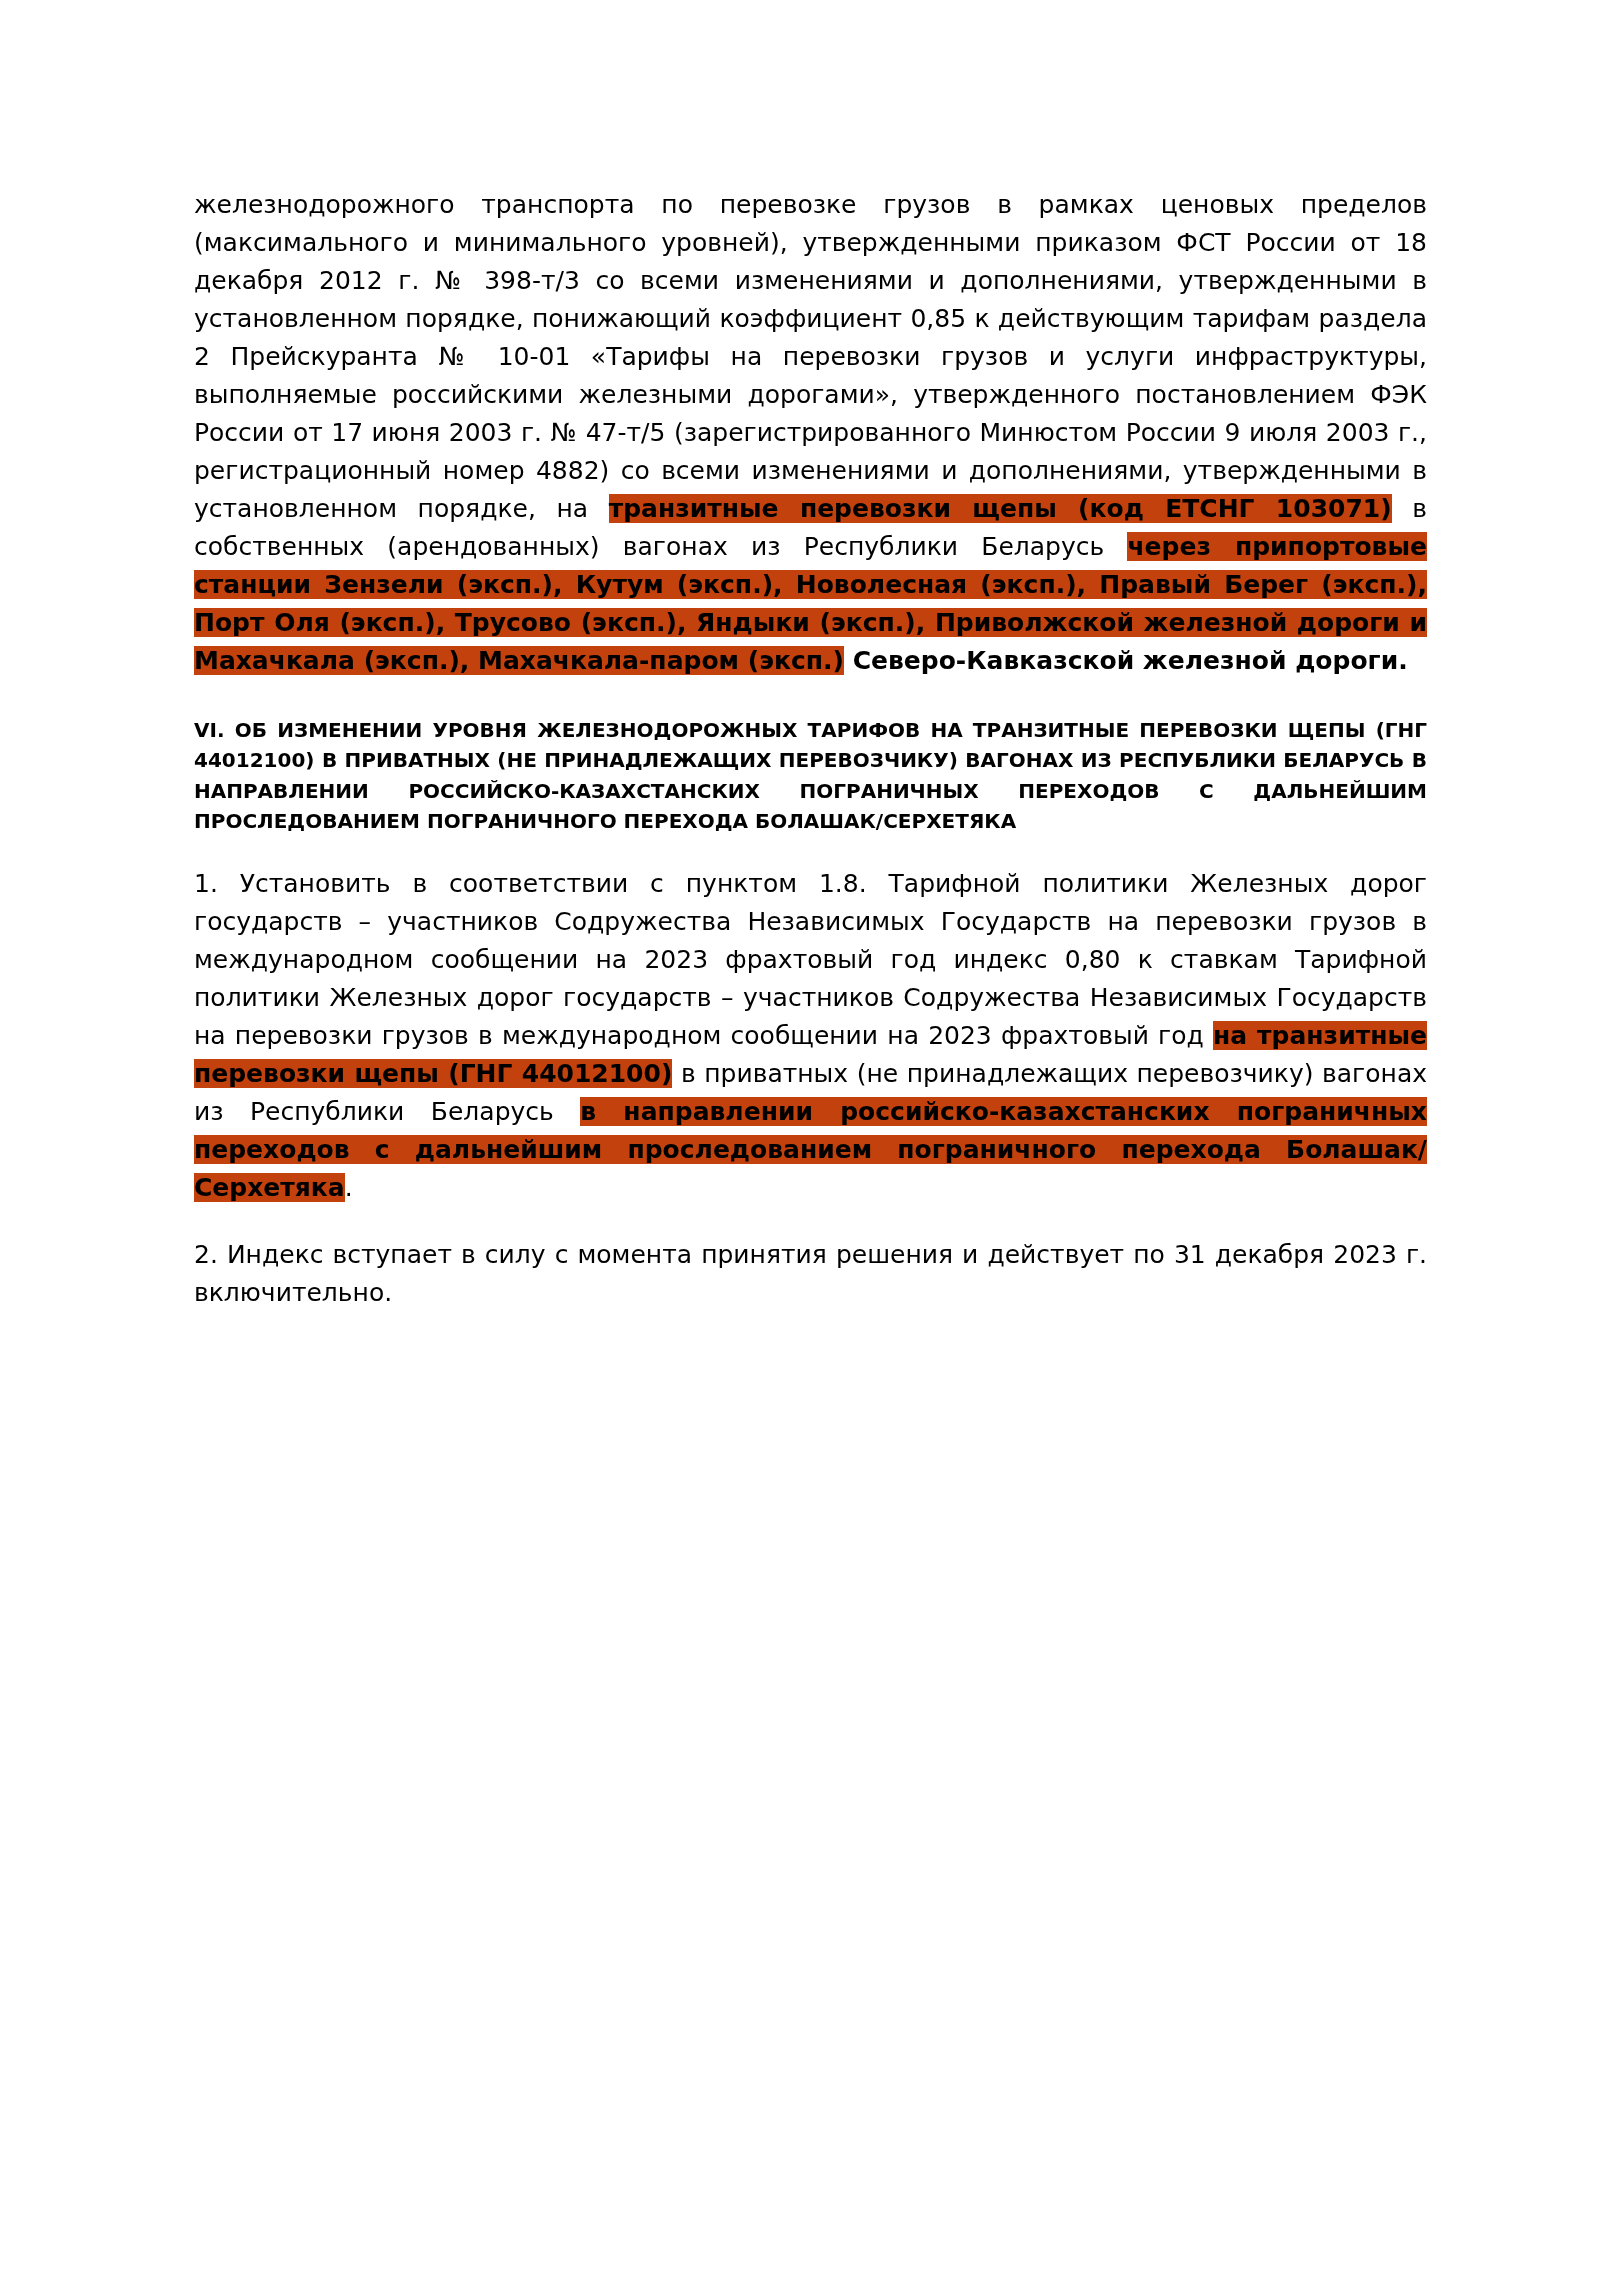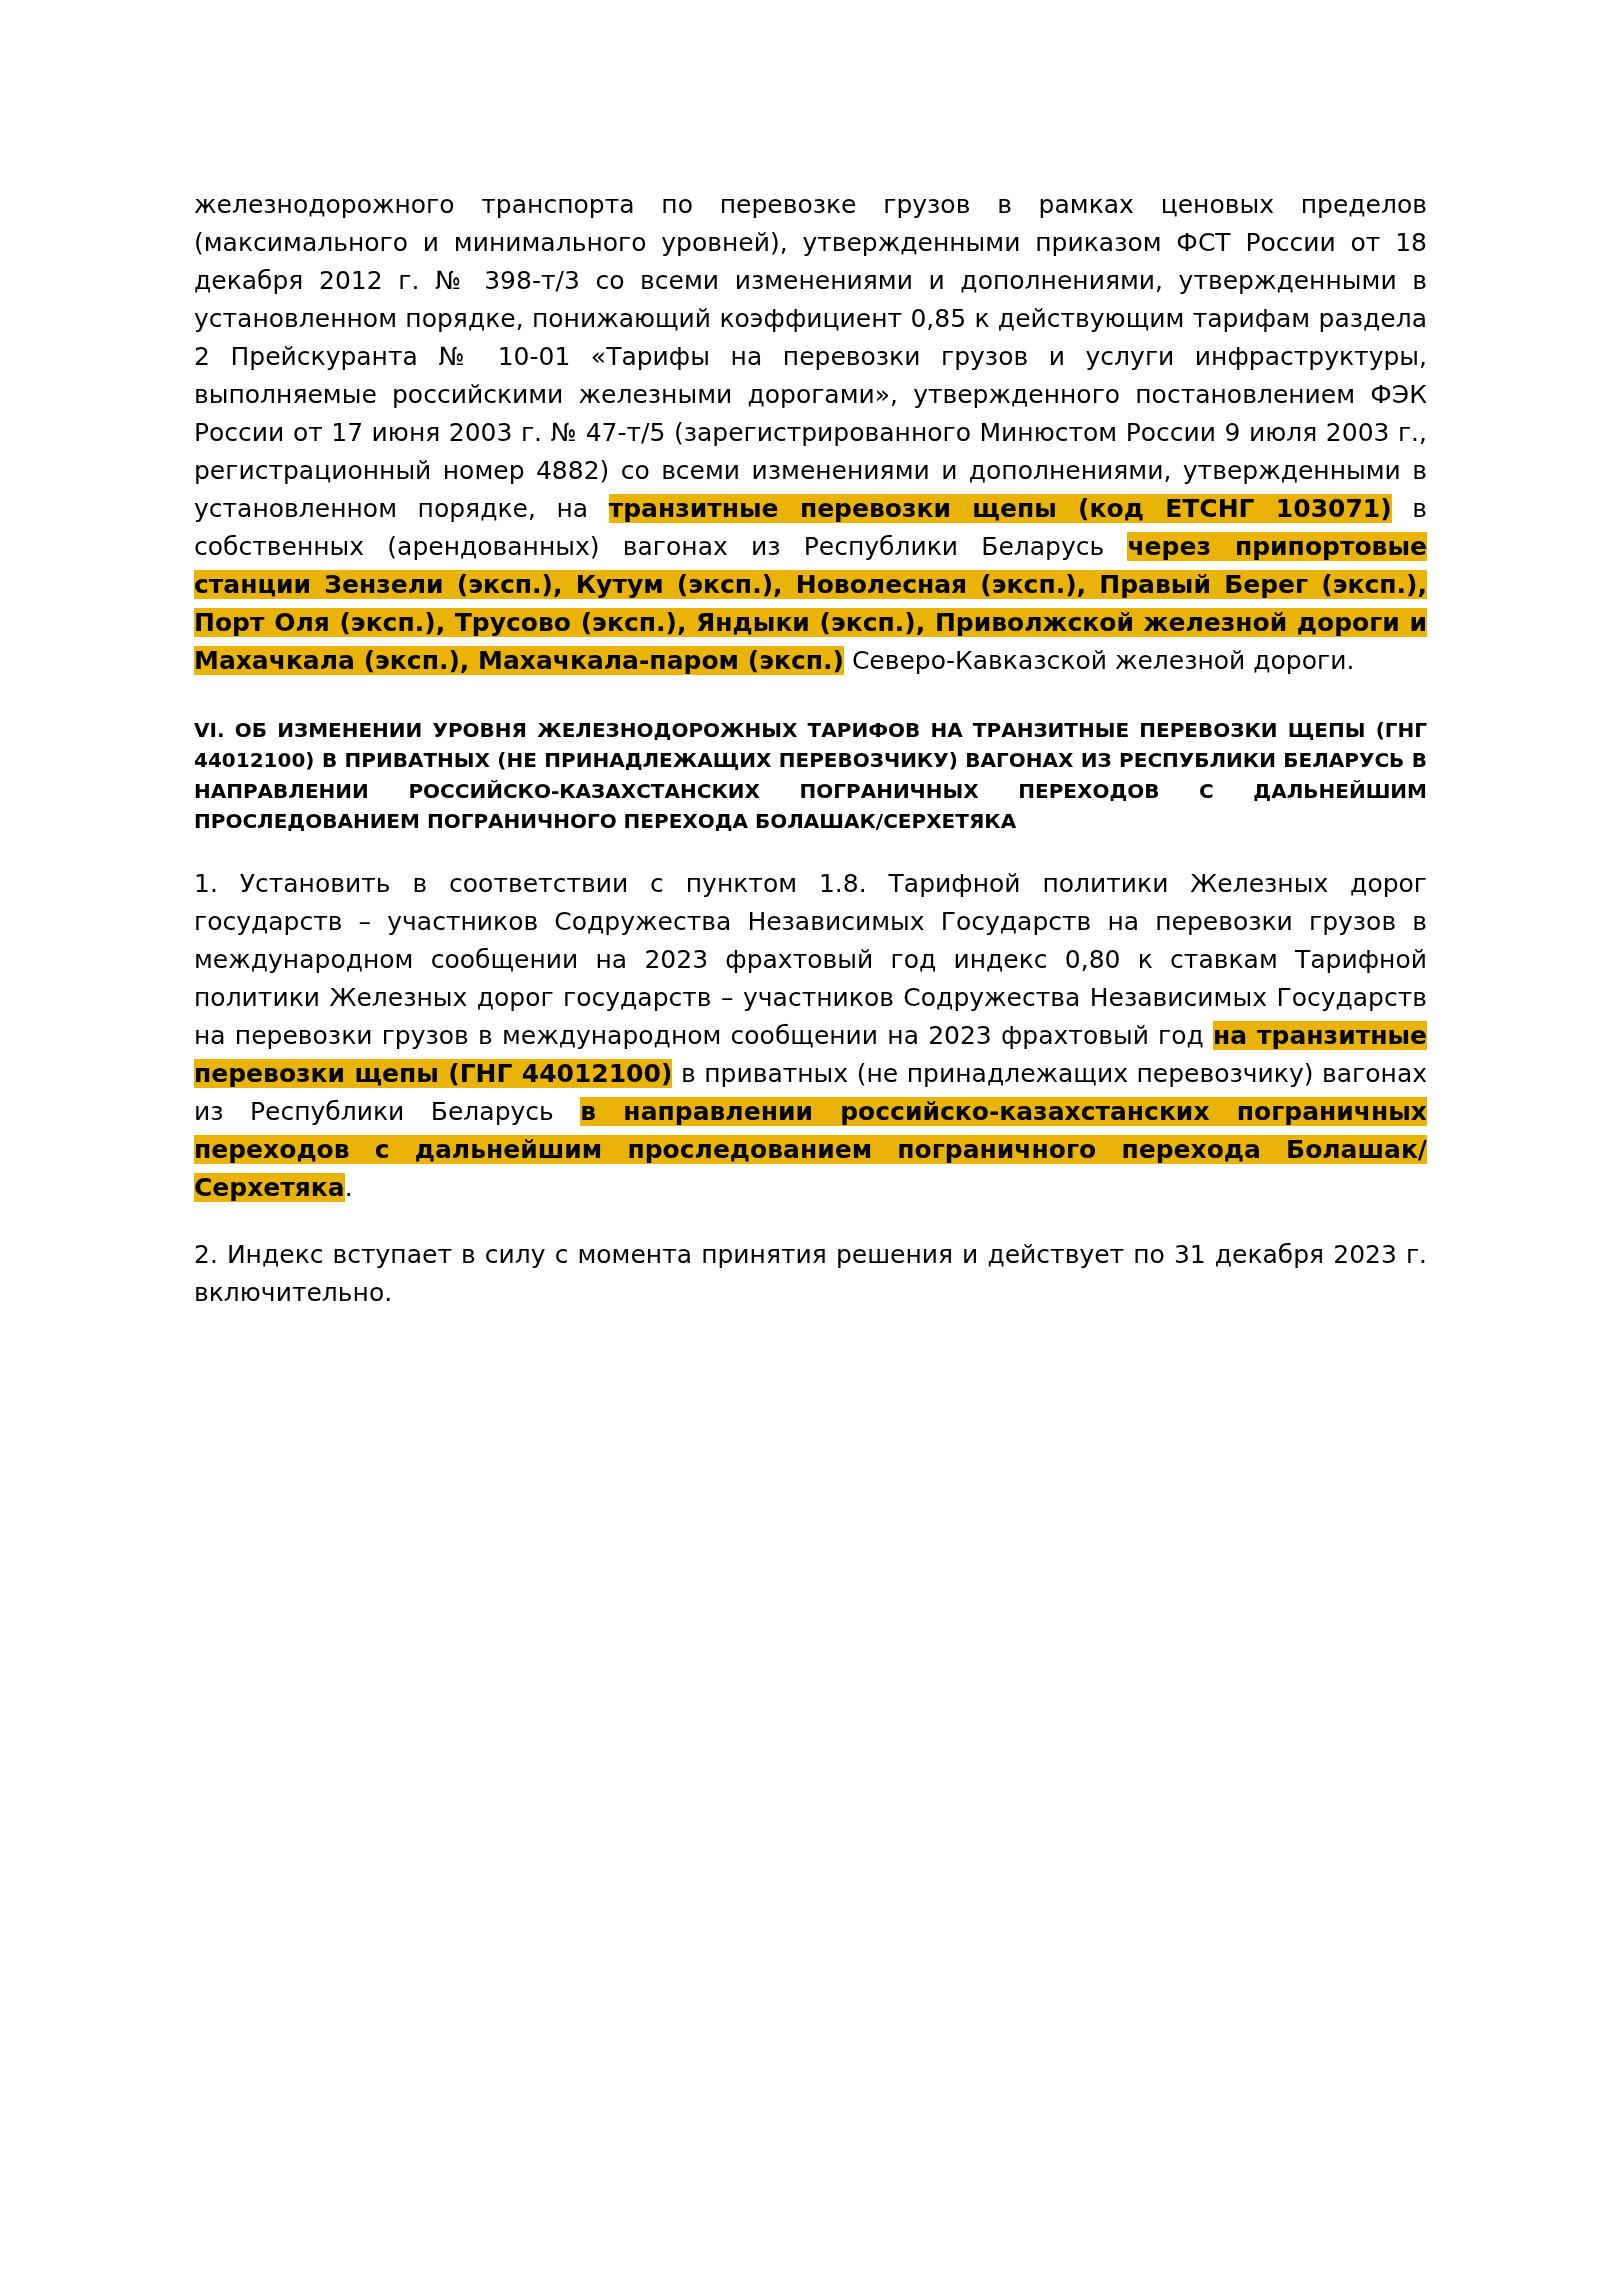--- a/index.html
+++ b/index.html
@@ -33,24 +33,24 @@
   .heading {
     font-size: 20px;
     line-height: 1.52;
     font-weight: bold;
     text-align: justify;
     text-justify: inter-word;
     margin: 0 0 29px 0;
     text-transform: uppercase;
   }
   .hl {
-    background: #eab308;
+    background: #c2410c;
     font-weight: bold;
   }
-  b { font-weight: normal; }
+  b { font-weight: bold; }
   .spacer-top { height: 5.9px; }
 </style>
 </head>
 <body>
 
 <div class="page">
 
   <p class="para">
     <span>железнодорожного транспорта по перевозке грузов в рамках ценовых пределов (максимального и минимального уровней), утвержденными приказом ФСТ России от 18 декабря 2012 г. № 398-т/3 со всеми изменениями и дополнениями, утвержденными в установленном порядке, понижающий коэффициент 0,85 к действующим тарифам раздела 2 Прейскуранта № 10-01 «Тарифы на перевозки грузов и услуги инфраструктуры, выполняемые российскими железными дорогами», утвержденного постановлением ФЭК России от 17 июня 2003 г. № 47-т/5 (зарегистрированного Минюстом России 9 июля 2003 г., регистрационный номер 4882) со всеми изменениями и дополнениями, утвержденными в установленном порядке, на </span><span class="hl">транзитные перевозки щепы (код ЕТСНГ 103071)</span><span> в собственных (арендованных) вагонах из Республики Беларусь </span><span class="hl">через припортовые станции Зензели (эксп.), Кутум (эксп.), Новолесная (эксп.), Правый Берег (эксп.), Порт Оля (эксп.), Трусово (эксп.), Яндыки (эксп.), Приволжской железной дороги и Махачкала (эксп.), Махачкала-паром (эксп.)</span><b> Северо-Кавказской железной дороги.</b>
   </p>

